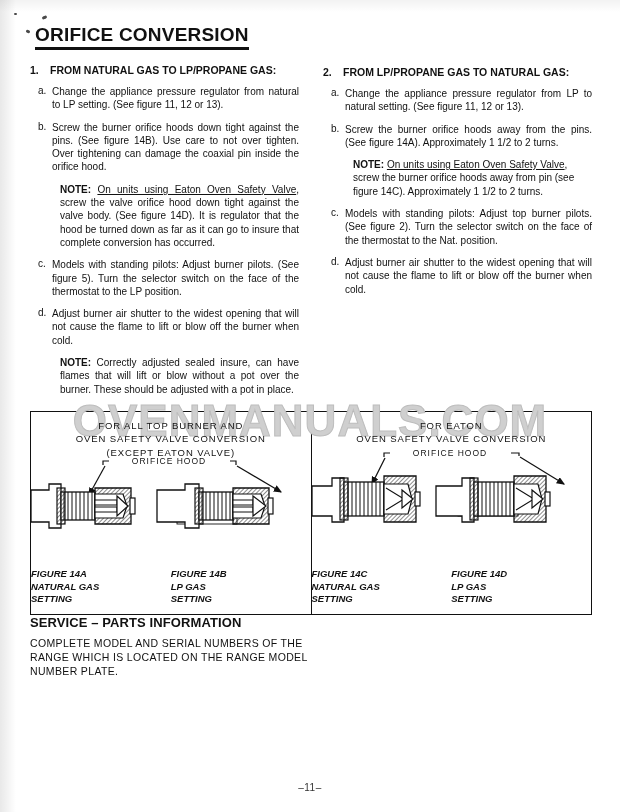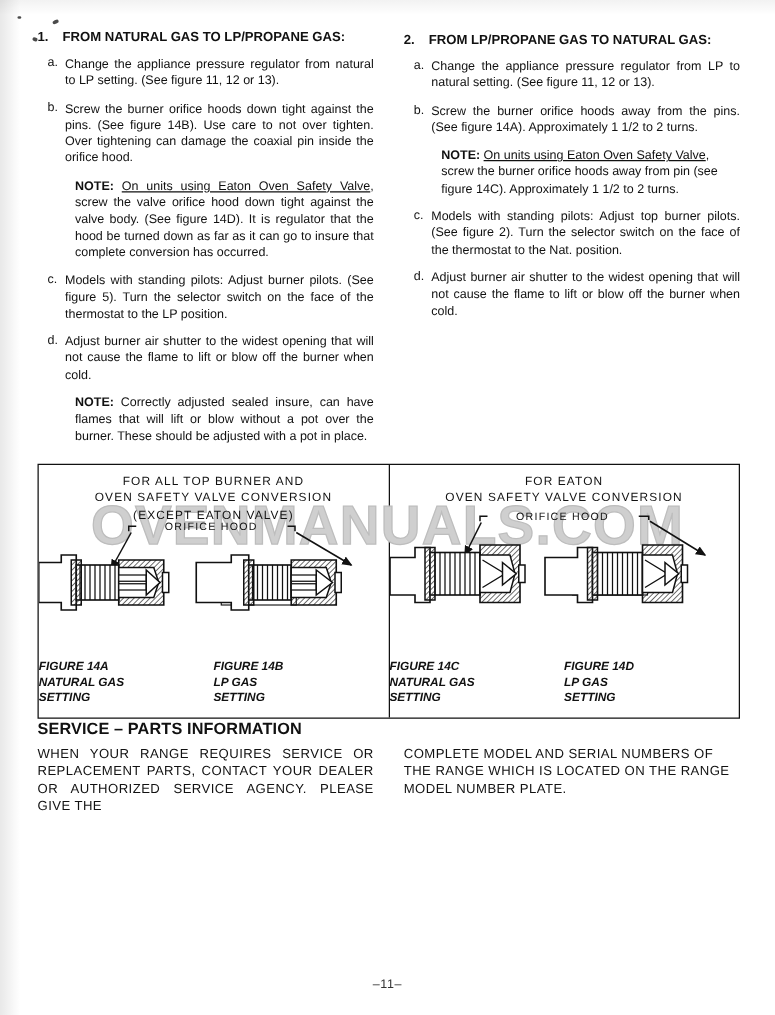--- a/index.html
+++ b/index.html
@@ -219,20 +219,21 @@
   <div class="scan-edge-left"></div>
   <div class="scan-edge-top"></div>
   <div class="scan-speck" style="left:42px;top:16px;width:5px;height:3px;transform:rotate(-25deg);"></div>
   <div class="scan-speck" style="left:14px;top:13px;width:3px;height:2px;"></div>
   <div class="scan-speck" style="left:26px;top:30px;width:4px;height:3px;transform:rotate(20deg);"></div>
 
   <div class="watermark">OVENMANUALS.COM</div>
 
   <div class="content">
 
+    <h1 class="doc-title">ORIFICE CONVERSION</h1>
 
     <div class="cols">
 
       <div class="col col-left">
 
         <div class="section-head">
           <span class="num">1.</span>
           <span class="htext">FROM NATURAL GAS TO LP/PROPANE GAS:</span>
         </div>
 
@@ -482,21 +483,20 @@
             <div>SETTING</div>
           </div>
         </div>
       </div>
     </div>
 
     
     <div class="service">
       <div class="service-head">SERVICE – PARTS INFORMATION</div>
       <div class="service-cols">
-        <div class="service-col left">WHEN YOUR RANGE REQUIRES SERVICE OR REPLACEMENT PARTS, CONTACT YOUR DEALER OR AUTHORIZED SERVICE AGENCY. PLEASE GIVE THE</div>
         <div class="service-col right">COMPLETE MODEL AND SERIAL NUMBERS OF THE RANGE WHICH IS LOCATED ON THE RANGE MODEL NUMBER PLATE.</div>
       </div>
     </div>
 
   </div>
 
   <div class="pagenum">–11–</div>
 
 </div>
 

